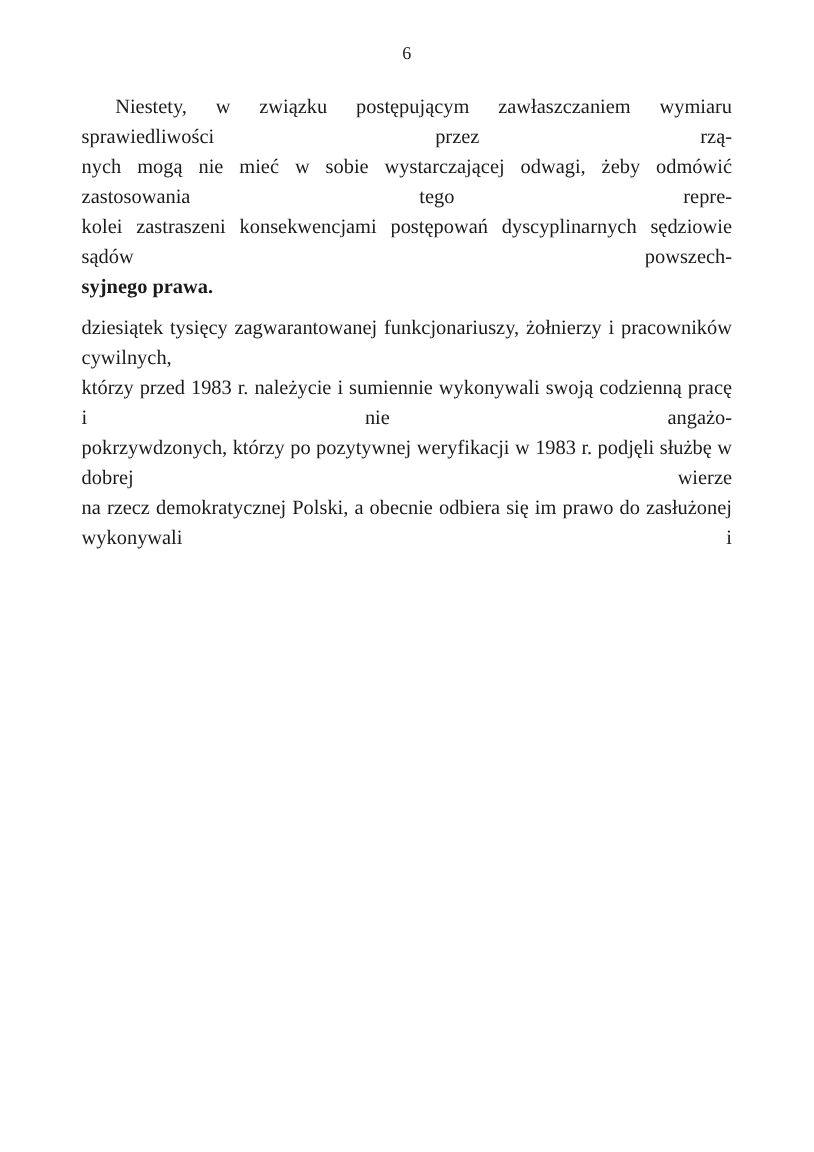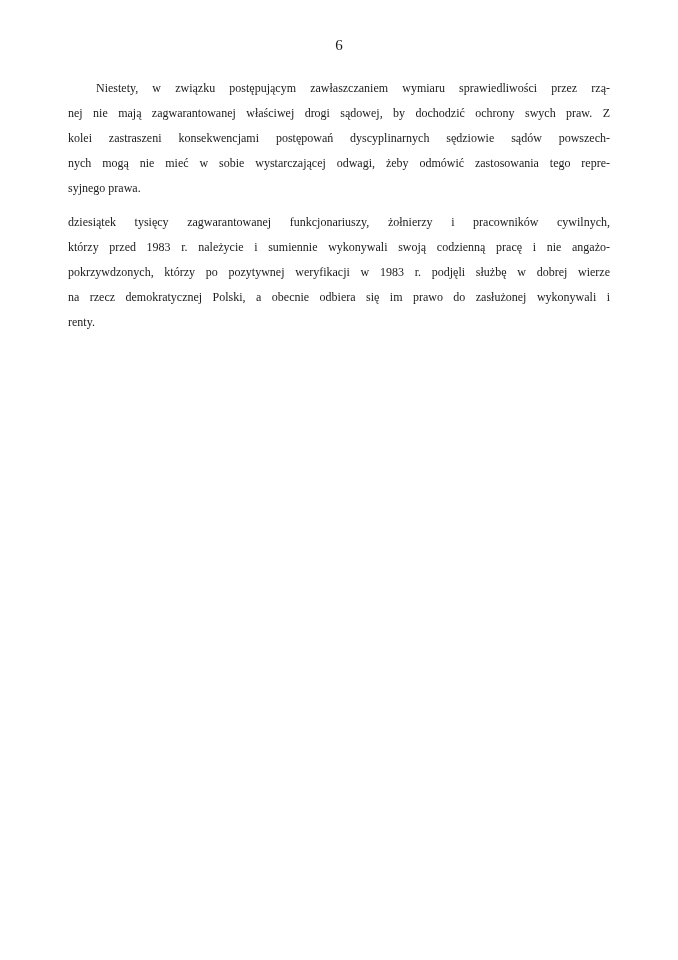--- a/index.html
+++ b/index.html
@@ -32,49 +32,48 @@
     width: 542px;
   }
   .para {
     margin: 0;
     padding: 0;
   }
   .para + .para {
     margin-top: 9px;
   }
   .line {
-    font-size: 12px;
+    font-size: 17px;
     line-height: 25px;
     text-align: justify;
     text-align-last: justify;
     -moz-text-align-last: justify;
   }
   .line.first {
     text-indent: 28px;
   }
   .line.last {
     text-align: right;
     text-align-last: left;
+    font-weight: bold;
     -moz-text-align-last: left;
   }
 </style>
 </head>
 <body>
 
 <div class="page">
   <div class="page-number">6</div>
   <div class="body-text">
       <div class="para">
         <div class="line first">Niestety, w związku postępującym zawłaszczaniem wymiaru sprawiedliwości przez rzą-</div>
-        <div class="line">nej nie mają zagwarantowanej właściwej drogi sądowej, by dochodzić ochrony swych praw. Z</div>
+        <div class="line">nych mogą nie mieć w sobie wystarczającej odwagi, żeby odmówić zastosowania tego repre-</div>
         <div class="line">kolei zastraszeni konsekwencjami postępowań dyscyplinarnych sędziowie sądów powszech-</div>
-        <div class="line">nych mogą nie mieć w sobie wystarczającej odwagi, żeby odmówić zastosowania tego repre-</div>
         <div class="line last">syjnego prawa.</div>
       </div>
       <div class="para">
         <div class="line">dziesiątek tysięcy zagwarantowanej funkcjonariuszy, żołnierzy i pracowników cywilnych,</div>
         <div class="line">którzy przed 1983 r. należycie i sumiennie wykonywali swoją codzienną pracę i nie angażo-</div>
         <div class="line">pokrzywdzonych, którzy po pozytywnej weryfikacji w 1983 r. podjęli służbę w dobrej wierze</div>
         <div class="line">na rzecz demokratycznej Polski, a obecnie odbiera się im prawo do zasłużonej wykonywali i</div>
-        <div class="line last">renty.</div>
       </div>
     </div>
 </div>
 
 </body></html>

